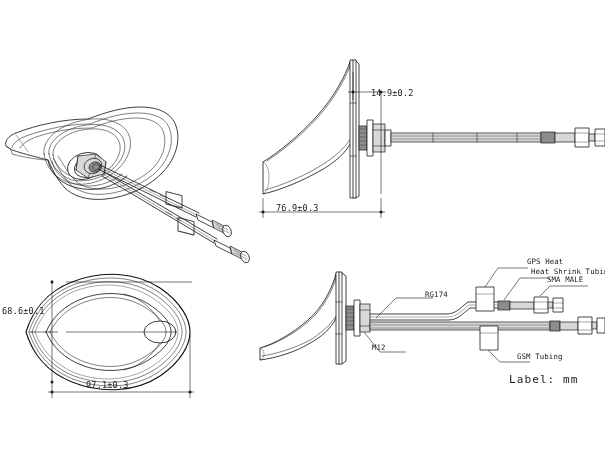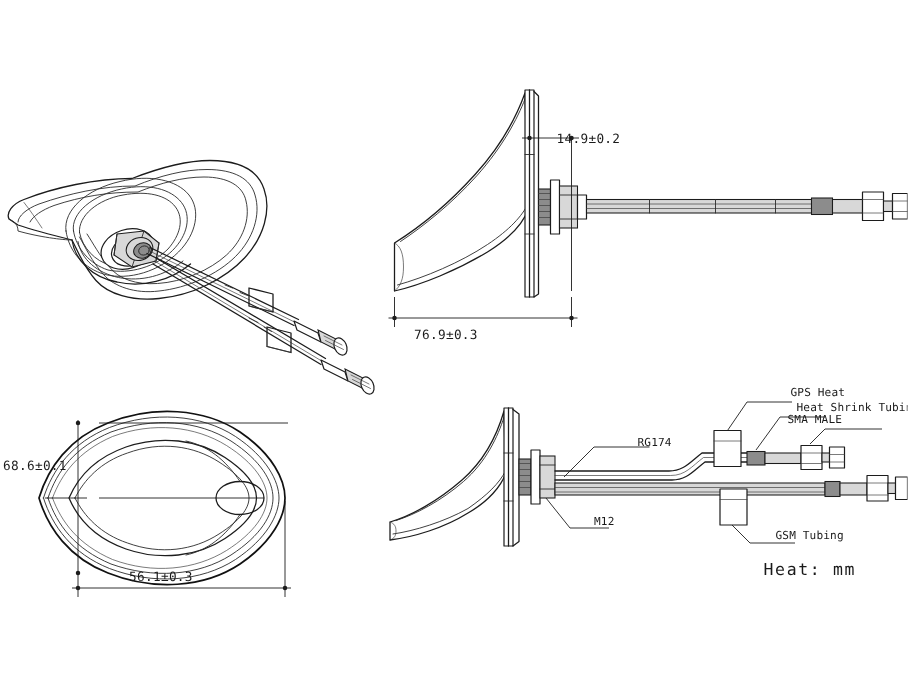--- a/index.html
+++ b/index.html
@@ -172,21 +172,21 @@
 
     <g>
       <path class="dim" d="M8,150 L8,170"></path>
       <path class="dim" d="M126,150 L126,170"></path>
       <path class="dim" d="M4,164 L130,164"></path>
       <circle class="arrowdot" cx="8" cy="164" r="1.5"></circle>
       <circle class="arrowdot" cx="126" cy="164" r="1.5"></circle>
     </g>
   </svg>
   <div class="lbl lbl-dim" style="left:371px;top:89px;">14.9±0.2</div>
-  <div class="lbl lbl-dim" style="left:276px;top:220px;">76.9±0.3</div>
+  <div class="lbl lbl-dim" style="left:276px;top:204px;">76.9±0.3</div>
 
   <svg class="view" style="left:10px;top:262px;" width="250" height="145" viewBox="0 0 250 145">
     <g>
 
       <path class="ln-bold" d="M16,70 C22,50 36,30 62,20 C92,8 126,10 150,26
                            C172,41 180,58 180,70 C180,82 172,99 150,114
                            C126,130 92,132 62,120 C36,110 22,90 16,70 Z"></path>
       <path class="ln-thin" d="M19,70 C25,51 38,33 63,23 C92,12 124,14 147,29
                            C168,43 176,59 176,70 C176,81 168,97 147,111
                            C124,126 92,128 63,117 C38,107 25,89 19,70 Z"></path>
@@ -222,21 +222,21 @@
 
     <g>
       <path class="dim" d="M42,122 L42,136"></path>
       <path class="dim" d="M180,72 L180,136"></path>
       <path class="dim" d="M38,130 L184,130"></path>
       <circle class="arrowdot" cx="42" cy="130" r="1.5"></circle>
       <circle class="arrowdot" cx="180" cy="130" r="1.5"></circle>
     </g>
   </svg>
   <div class="lbl lbl-dim" style="left:2px;top:307px;">68.6±0.1</div>
-  <div class="lbl lbl-dim" style="left:86px;top:381px;">56.1±0.3</div>
+  <div class="lbl lbl-dim" style="left:86px;top:381px;">97.1±0.3</div>
 
   <svg class="view" style="left:258px;top:258px;" width="347" height="140" viewBox="0 0 347 140">
     <g>
       <path class="ln" d="M78,16 C74,30 66,48 50,62 C34,76 16,86 2,90
                            L2,102 C18,100 38,94 54,84 C68,76 76,66 79,58 Z"></path>
       <path class="ln-thin" d="M78,20 C74,33 66,50 51,63 C36,76 19,85 6,89"></path>
       <path class="ln-thin" d="M79,56 C75,64 67,72 54,81 C38,90 18,96 4,98"></path>
       <path class="ln-hair" d="M2,90 C5,91 6,93 6,96 C6,99 5,101 2,102"></path>
       <path class="fillw" d="M78,14 L84,14 L84,106 L78,106 Z"></path>
       <path class="ln" d="M81,14 L81,106"></path>
@@ -298,21 +298,21 @@
 
       <path class="dim" d="M246,42 L262,20 L292,20"></path>
 
       <path class="dim" d="M282,38 L292,28 L330,28"></path>
 
       <path class="dim" d="M230,92 L242,104 L272,104"></path>
     </g>
   </svg>
 
   <div class="lbl lbl-call" style="left:425px;top:291px;text-align:right;">RG174</div>
-  <div class="lbl lbl-call" style="left:396px;top:344px;">M12</div>
+  <div class="lbl lbl-call" style="left:372px;top:344px;">M12</div>
   <div class="lbl lbl-call" style="left:527px;top:258px;">GPS Heat</div>
   <div class="lbl lbl-call" style="left:531px;top:268px;">Heat Shrink Tubing</div>
-  <div class="lbl lbl-call" style="left:525px;top:276px;">SMA MALE</div>
+  <div class="lbl lbl-call" style="left:547px;top:276px;">SMA MALE</div>
   <div class="lbl lbl-call" style="left:517px;top:353px;">GSM Tubing</div>
 
-  <div class="lbl lbl-unit" style="left:509px;top:374px;">Heat: mm</div>
+  <div class="lbl lbl-unit" style="left:509px;top:374px;">Label: mm</div>
 
 </div>
 
 </body></html>

